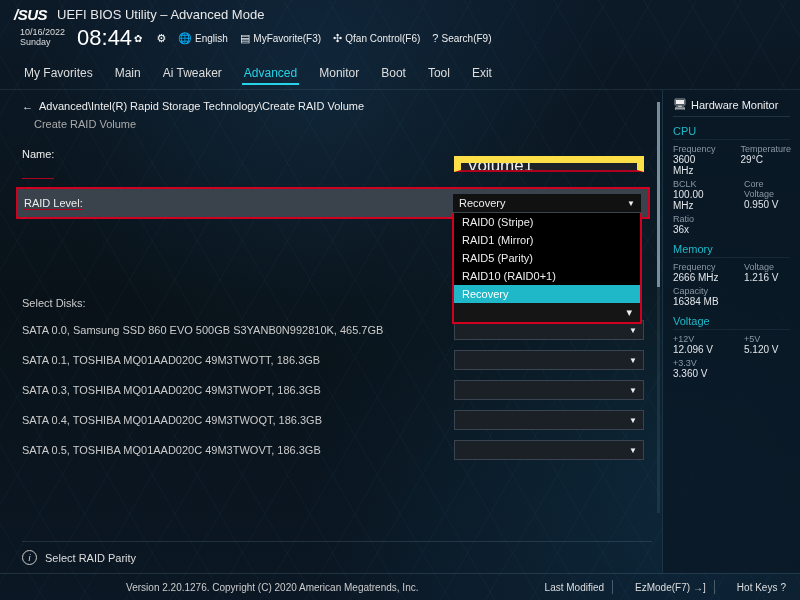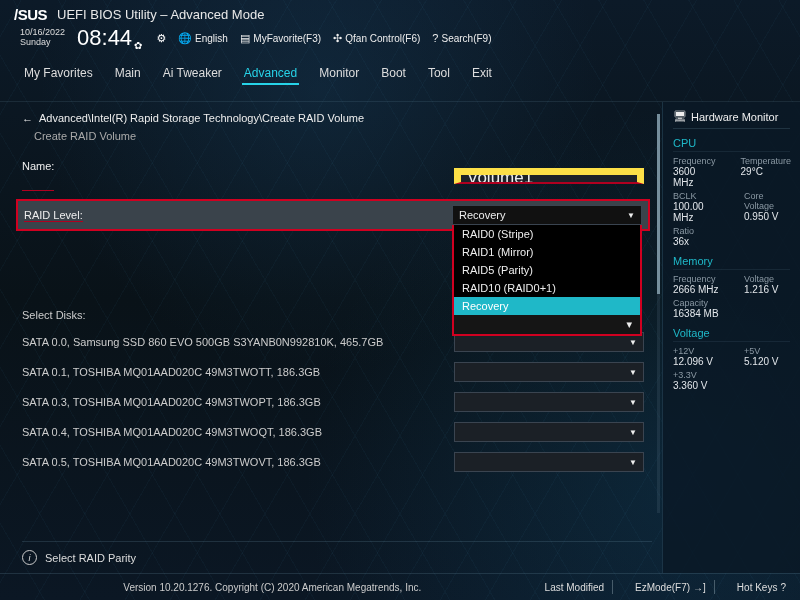--- a/index.html
+++ b/index.html
@@ -1,30 +1,30 @@
 <!DOCTYPE html>
 <html><head>
 <meta charset="utf-8">
 <style>
 *{margin:0;padding:0;box-sizing:border-box;font-family:"Segoe UI",Arial,sans-serif}
 body{width:800px;height:600px;background:#0a1520;color:#ccc;overflow:hidden;font-size:11px;position:relative}
 .bg{position:absolute;inset:0;background:radial-gradient(circle at 40% 15%,rgba(30,80,120,.25),transparent 40%),radial-gradient(circle at 85% 80%,rgba(20,90,130,.25),transparent 45%),linear-gradient(180deg,#0c1a28 0%,#091218 50%,#0b1724 100%);z-index:0}
 .bg::before{content:"";position:absolute;inset:0;background:repeating-linear-gradient(60deg,transparent 0 38px,rgba(60,140,180,.05) 38px 39px),repeating-linear-gradient(-60deg,transparent 0 38px,rgba(60,140,180,.05) 38px 39px)}
 .wrap{position:relative;z-index:1;height:100%;display:flex;flex-direction:column}
 .header{padding:6px 14px 0;display:flex;align-items:center;gap:10px}
-.logo{font-weight:800;letter-spacing:-.5px;font-size:15px;color:#fff}
+.logo{font-weight:800;font-style:italic;letter-spacing:-.5px;font-size:15px;color:#fff}
 .title{font-size:13px;color:#e8e8e8}
 .row2{display:flex;align-items:center;padding:2px 20px 6px;gap:12px}
 .date{font-size:9px;color:#ddd;line-height:1.1}
-.clock{font-size:22px;font-weight:300;color:#fff;display:flex;align-items:flex-end}
+.clock{font-size:22px;font-weight:300;color:#fff;display:flex;align-items:center}
 .clock sup{font-size:10px;margin-left:2px}
 .gear{color:#fff;margin-left:2px}
 .topbtn{font-size:10px;color:#eee;display:flex;align-items:center;gap:3px}
 .topbtn .ic{font-size:11px}
-.tabs{display:flex;gap:18px;padding:6px 22px 16px;border-bottom:1px solid rgba(120,160,180,.15)}
+.tabs{display:flex;gap:18px;padding:6px 22px 4px;border-bottom:1px solid rgba(120,160,180,.15)}
 .tab{font-size:12px;color:#ddd;padding:3px 2px;cursor:pointer}
 .tab.active{color:#27d3e8;border-bottom:2px solid #27d3e8}
 .mid{flex:1;display:flex;min-height:0}
 .main{flex:1;padding:10px 18px 4px 22px;position:relative}
 .bc{display:flex;align-items:center;gap:6px;color:#eee;font-size:11px;margin-bottom:6px}
 .sub{color:#aaa;margin:6px 0 18px 12px}
 .field{display:flex;align-items:center;margin:6px 0}
 .lbl{width:410px;color:#eee}
 .lbl.ul{border-bottom:1px solid #b00020;padding-bottom:18px;width:auto;margin-right:auto}
 .input{background:#1d2228;border:7px solid #fde047;color:#eee;padding:3px 6px;width:190px;height:16px;font-size:17px}
@@ -251,21 +251,21 @@
       <div class="pair">
           <div>
             <div class="k">+3.3V</div>
             <div class="v">3.360 V</div>
           </div>
         </div>
     </div>
   </div>
 
   <div class="footer">
-    <div class="fcenter">Version 10.20.1276. Copyright (C) 2020 American Megatrends, Inc.</div>
+    <div class="fcenter">Version 2.20.1276. Copyright (C) 2020 American Megatrends, Inc.</div>
     <div class="fbtn">Last Modified</div>
     <div class="vline"></div>
     <div class="fbtn">
         <span>EzMode(F7)</span>
         <span>→]</span>
       </div>
     <div class="vline"></div>
     <div class="fbtn">
         <span>Hot Keys</span>
         <span>?</span>

